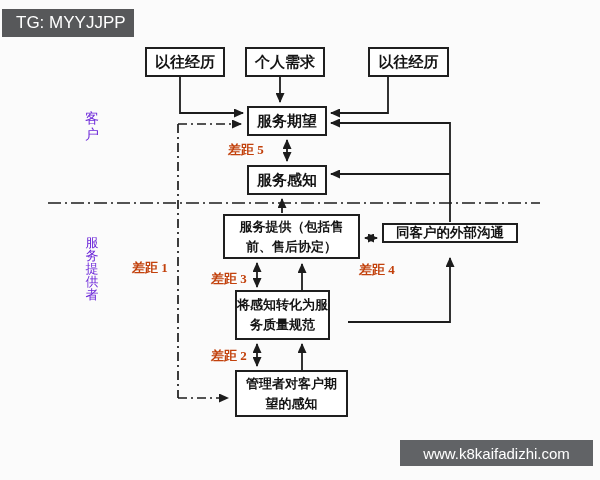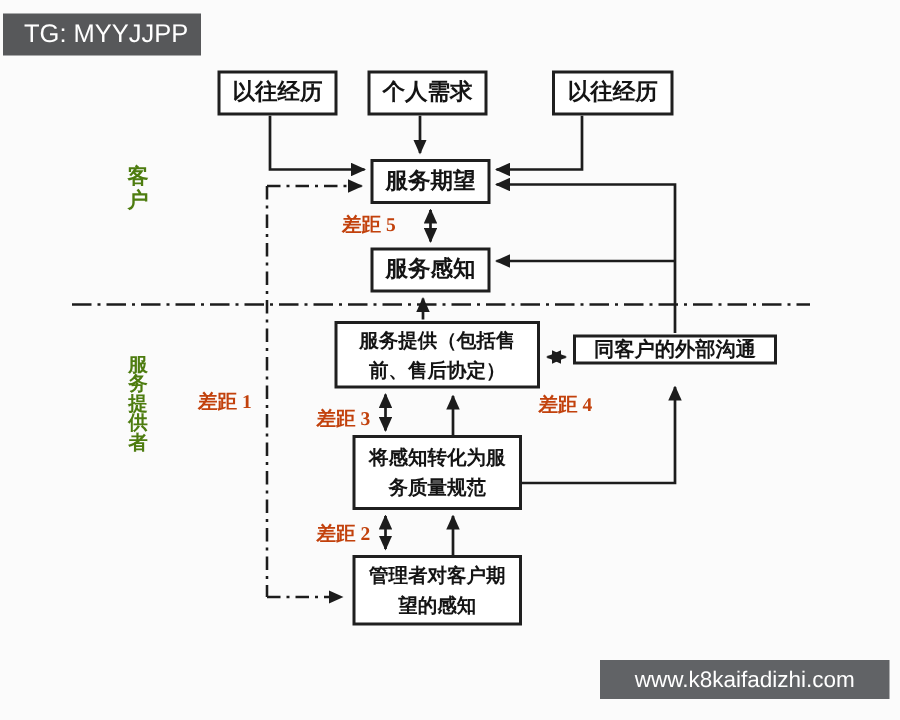--- a/index.html
+++ b/index.html
@@ -23,21 +23,21 @@
     line-height:1.25;
   }
   .node.ml{white-space:pre-line;font-size:13px;line-height:20px;}
   .gap-label{
     position:absolute;
     font-weight:700;color:#c2410c;
     font-size:13px;white-space:nowrap;
   }
   .zone-label{
     position:absolute;
-    font-weight:700;color:#4d7c0f;
+    font-weight:400;color:#6d28d9;
     font-size:14px;
     width:16px;
     line-height:16px;
     word-break:break-all;
     text-align:center;
   }
   .zone-label.provider{font-size:13px;line-height:13px;}
   .banner{
     position:absolute;
     color:#ffffff;
@@ -112,21 +112,21 @@
   <div class="node" style="left:145px;top:47px;width:80px;height:30px;">以往经历</div>
   <div class="node" style="left:245px;top:47px;width:80px;height:30px;">个人需求</div>
   <div class="node" style="left:348px;top:47px;width:81px;height:30px;margin-left:20px;">以往经历</div>
 
   <div class="node" style="left:247px;top:106px;width:80px;height:30px;">服务期望</div>
   <div class="node" style="left:247px;top:165px;width:80px;height:30px;">服务感知</div>
 
   <div class="node ml" style="left:223px;top:214px;width:137px;height:45px;">服务提供（包括售
 前、售后协定）</div>
   <div class="node" style="left:382px;top:223px;width:136px;height:20px;font-size:13.5px;">同客户的外部沟通</div>
-  <div class="node ml" style="left:235px;top:290px;width:113px;height:50px;">将感知转化为服
+  <div class="node ml" style="left:235px;top:290px;width:95px;height:50px;">将感知转化为服
 务质量规范</div>
   <div class="node ml" style="left:235px;top:370px;width:113px;height:47px;">管理者对客户期
 望的感知</div>
 
   <div class="gap-label" style="left:228px;top:141px;">差距 5</div>
   <div class="gap-label" style="left:132px;top:259px;">差距 1</div>
   <div class="gap-label" style="left:211px;top:270px;">差距 3</div>
   <div class="gap-label" style="left:359px;top:261px;">差距 4</div>
   <div class="gap-label" style="left:211px;top:347px;">差距 2</div>
 

